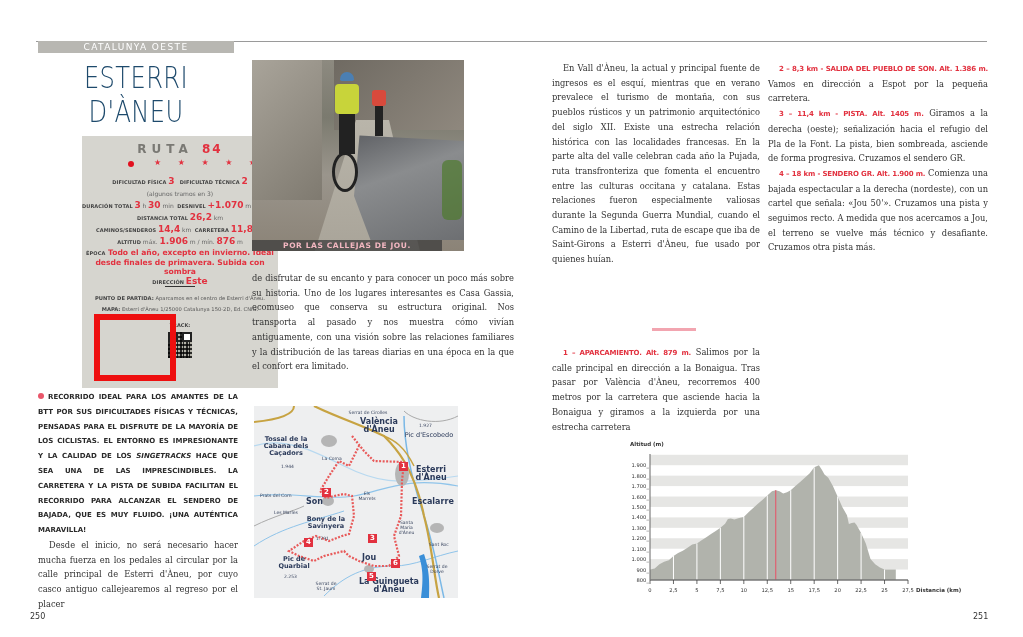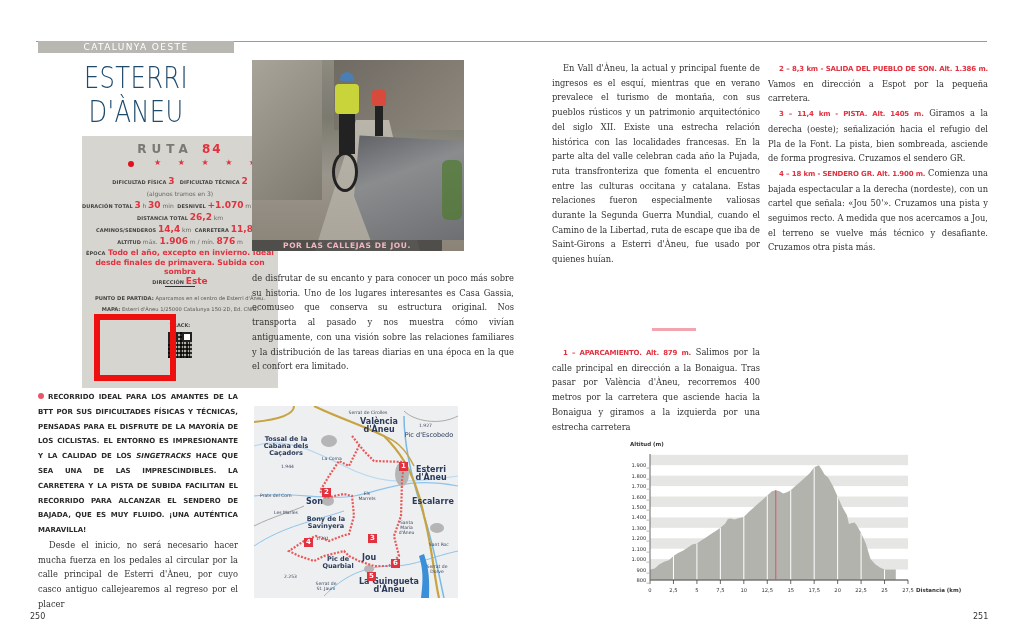--- a/index.html
+++ b/index.html
@@ -229,21 +229,21 @@
   <div class="lbl big" style="left:150px;top:60px;width:54px;white-space:normal;">Esterri d'Àneu</div>
   <div class="lbl small" style="left:6px;top:87px;">Prats del Corn</div>
   <div class="lbl big" style="left:52px;top:92px;">Son</div>
   <div class="lbl small" style="left:103px;top:85px;width:20px;white-space:normal;">Els Marrets</div>
   <div class="lbl big" style="left:158px;top:92px;">Escalarre</div>
   <div class="lbl small" style="left:20px;top:104px;">Les Marles</div>
   <div class="lbl mid" style="left:42px;top:110px;width:60px;white-space:normal;font-weight:bold;">Bony de la Savinyera</div>
   <div class="lbl small" style="left:62px;top:130px;">1.791</div>
   <div class="lbl small" style="left:140px;top:114px;width:25px;white-space:normal;">Santa Maria d'Àneu</div>
   <div class="lbl small" style="left:175px;top:136px;">Sant Roc</div>
-  <div class="lbl mid" style="left:20px;top:150px;width:40px;white-space:normal;font-weight:bold;margin-left:44px;">Pic de Quarbial</div>
+  <div class="lbl mid" style="left:20px;top:150px;width:40px;white-space:normal;font-weight:bold;">Pic de Quarbial</div>
   <div class="lbl small" style="left:30px;top:168px;">2.253</div>
   <div class="lbl big" style="left:108px;top:148px;">Jou</div>
   <div class="lbl small" style="left:168px;top:158px;width:30px;white-space:normal;">Serrat de Dorve</div>
   <div class="lbl small" style="left:58px;top:175px;width:28px;white-space:normal;">Serrat de St. Jaum</div>
   <div class="lbl big" style="left:100px;top:172px;width:70px;white-space:normal;">La Guingueta d'Àneu</div>
   <div class="marker" style="left:145px;top:56px;">1</div>
   <div class="marker" style="left:68px;top:82px;">2</div>
   <div class="marker" style="left:114px;top:128px;">3</div>
   <div class="marker" style="left:50px;top:132px;">4</div>
   <div class="marker" style="left:113px;top:166px;">5</div>

